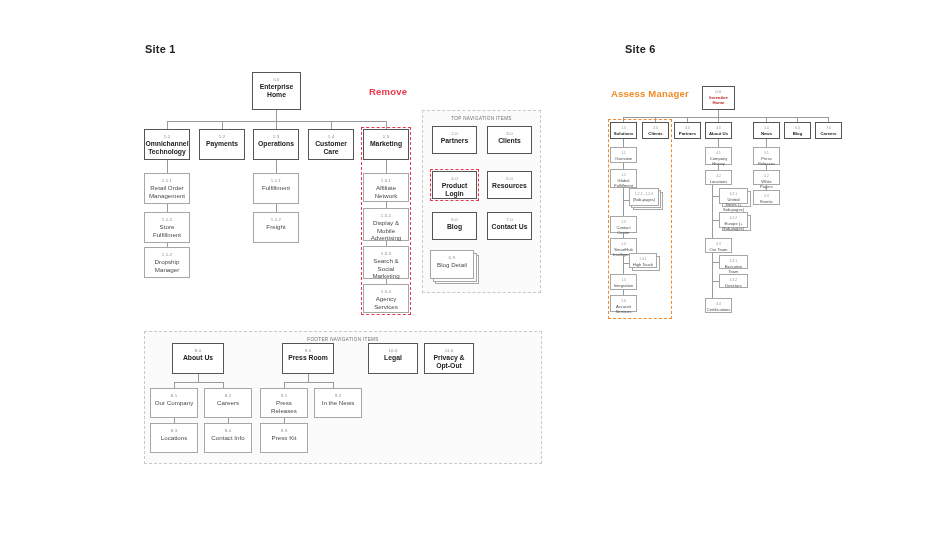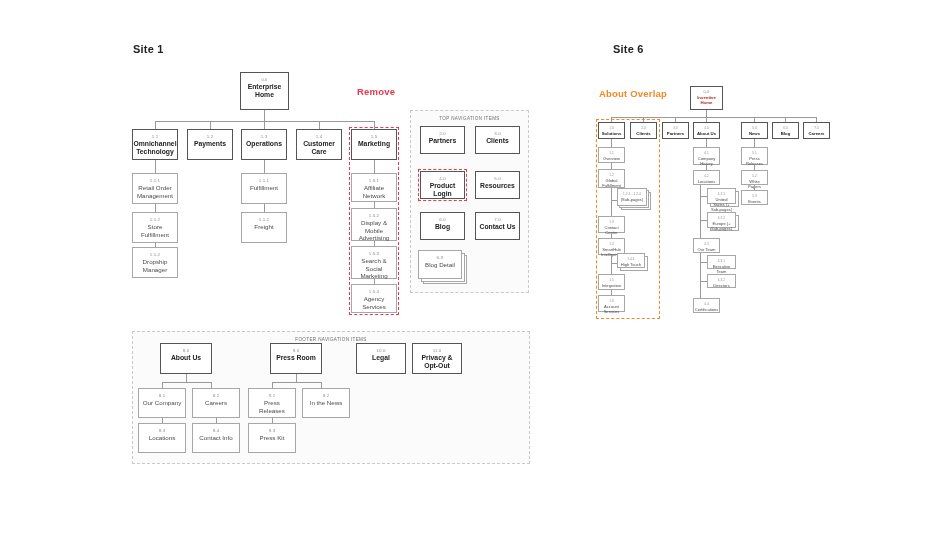--- a/index.html
+++ b/index.html
@@ -1,21 +1,21 @@
 <!DOCTYPE html>
 <html><head>
 <meta charset="utf-8">
 <style>
   html,body{margin:0;padding:0;}
   body{
     width:940px;height:560px;background:#ffffff;
     font-family:"Liberation Sans", sans-serif;
     color:#333333;position:relative;overflow:hidden;
   }
-  .canvas{position:absolute;left:0;top:0;width:920px;height:560px;}
+  .canvas{position:absolute;left:12px;top:0;width:920px;height:560px;}
 
   
   .site-title{
     position:absolute;font-size:11px;font-weight:bold;color:#222;
     letter-spacing:.2px;
   }
   .annot{
     position:absolute;font-size:9.5px;font-weight:bold;letter-spacing:.2px;
   }
 
@@ -271,21 +271,21 @@
     <div class="node lvl1" style="left:412px;top:343px;width:50px;height:31px;">
       <span class="num">11.0</span>
       <span class="lbl">Privacy &amp; Opt-Out</span>
     </div>
   </div>
 
   <div class="s2">
 
     <div class="site-title" style="left:613px;top:43px;">Site 6</div>
 
-    <div class="annot" style="left:599px;top:88px;color:#f08a24;">About Overlap</div>
+    <div class="annot" style="left:599px;top:88px;color:#f08a24;">Assess Manager</div>
 
     <div class="node lvl0" style="left:690px;top:86px;width:33px;height:24px;">
       <span class="num">0.0</span>
       <span class="lbl">Inventive Home</span>
     </div>
     <div class="conn v" style="left:706px;top:110px;height:7px;"></div>
     <div class="conn h" style="left:611px;top:117px;width:205px;"></div>
     <div class="conn v" style="left:611px;top:117px;height:5px;"></div>
     <div class="conn v" style="left:643px;top:117px;height:5px;"></div>
     <div class="conn v" style="left:675px;top:117px;height:5px;"></div>

